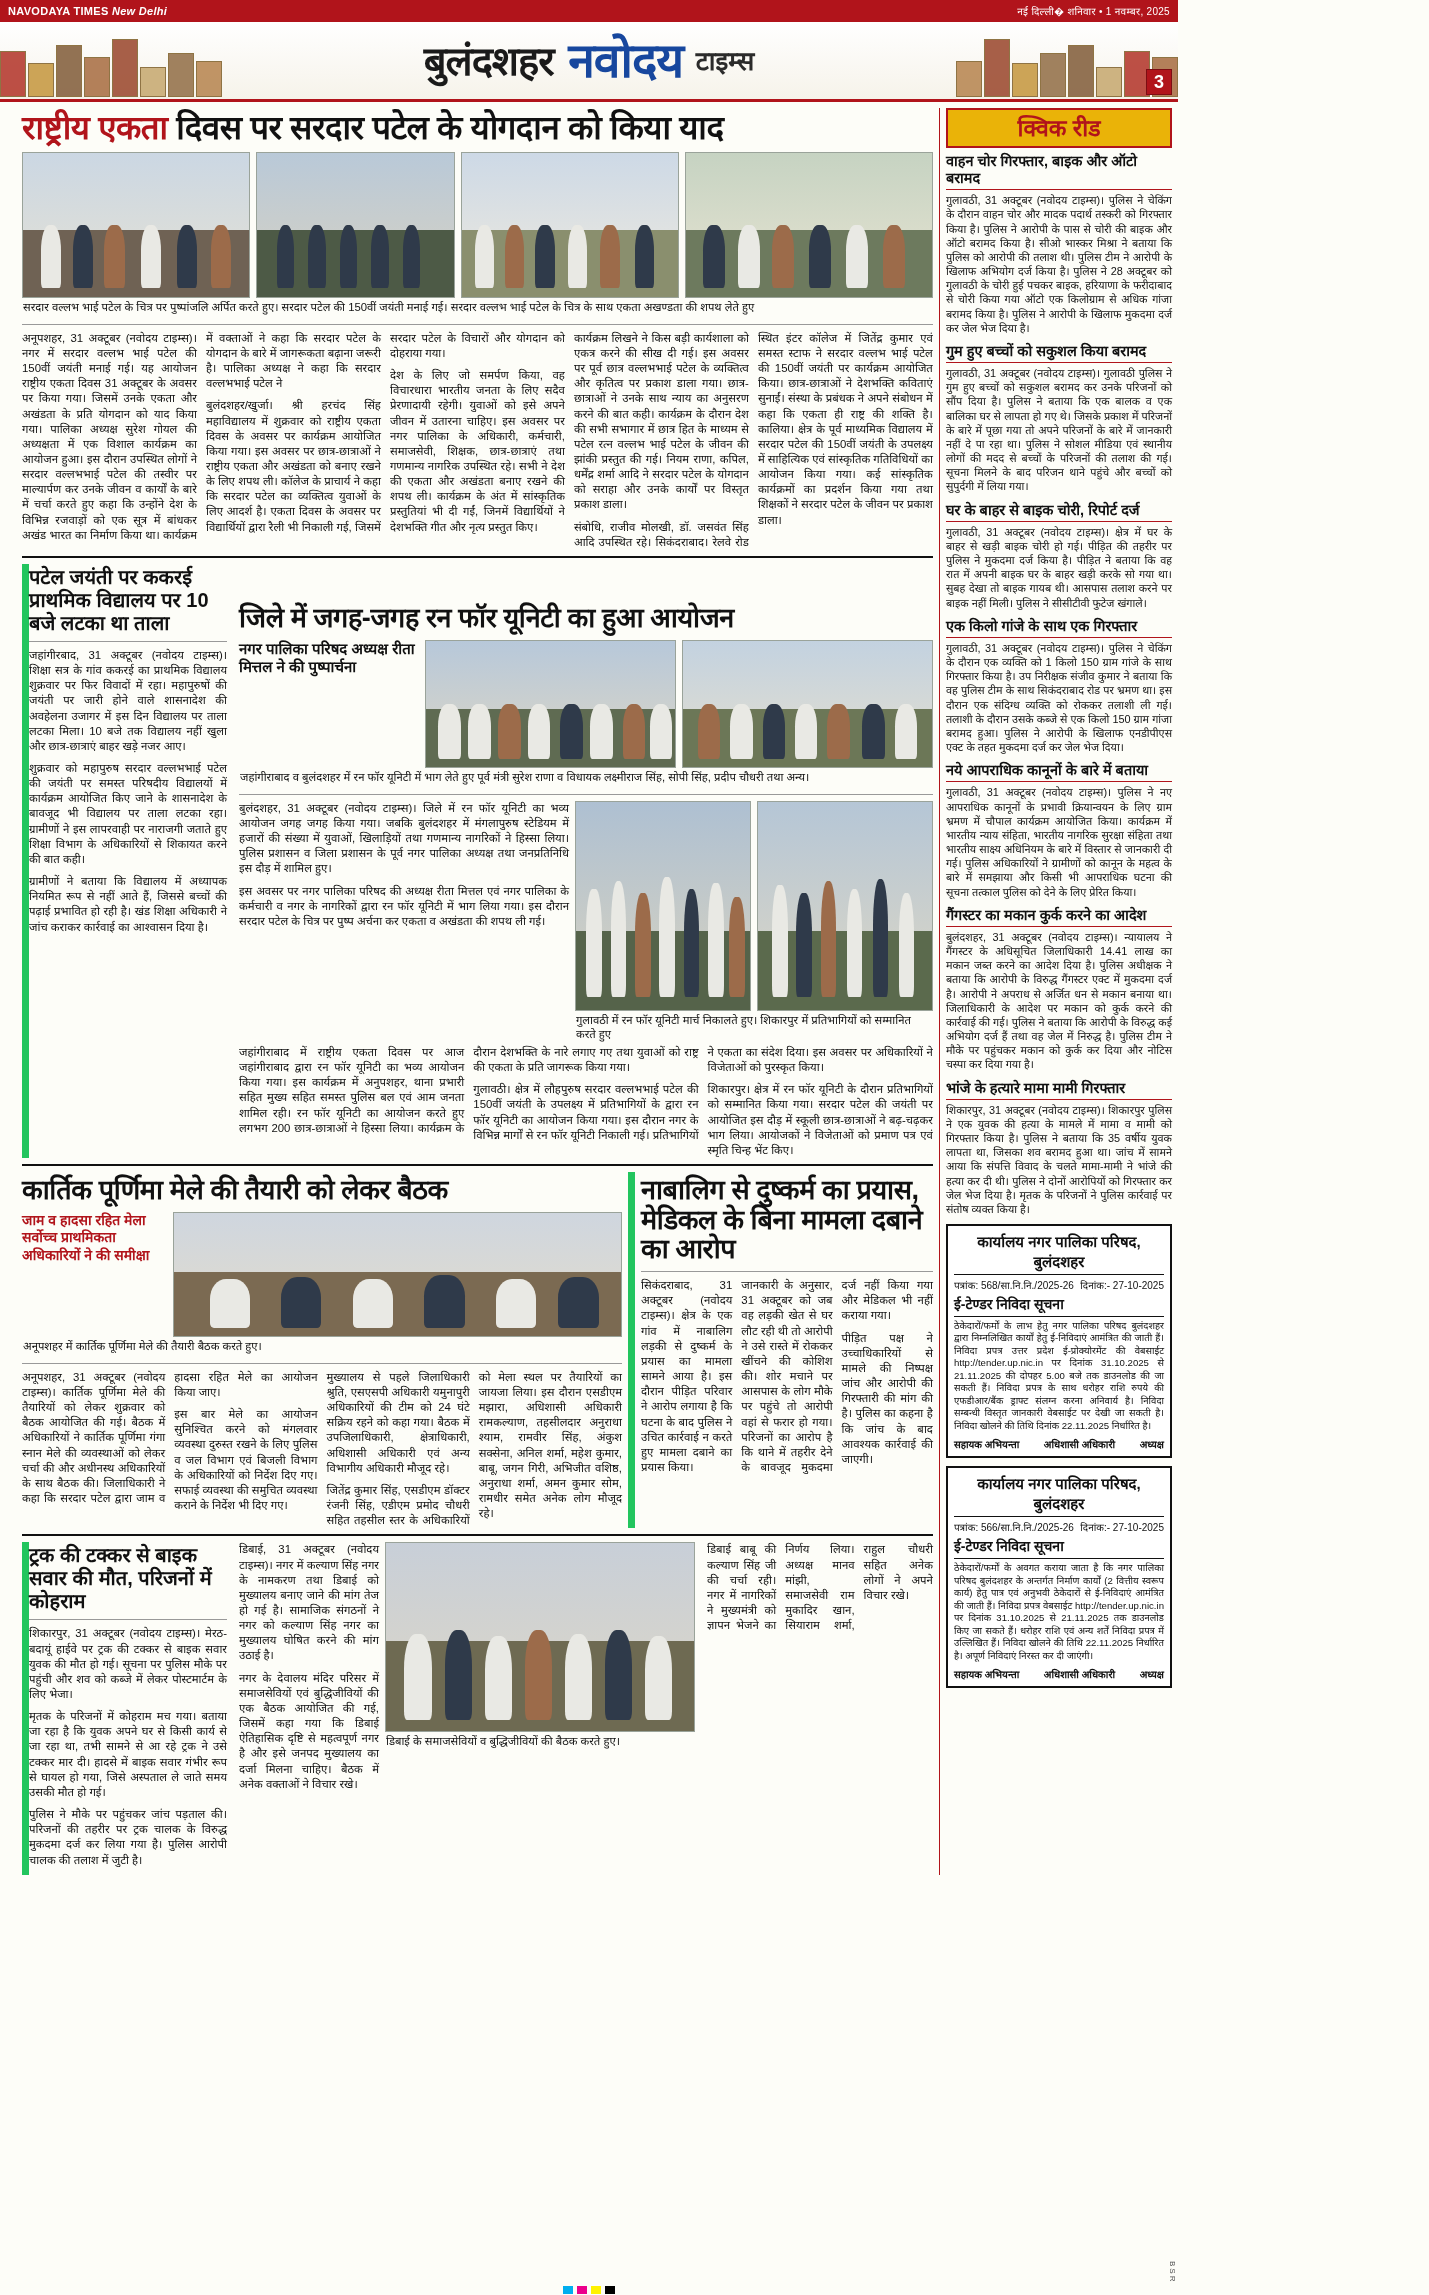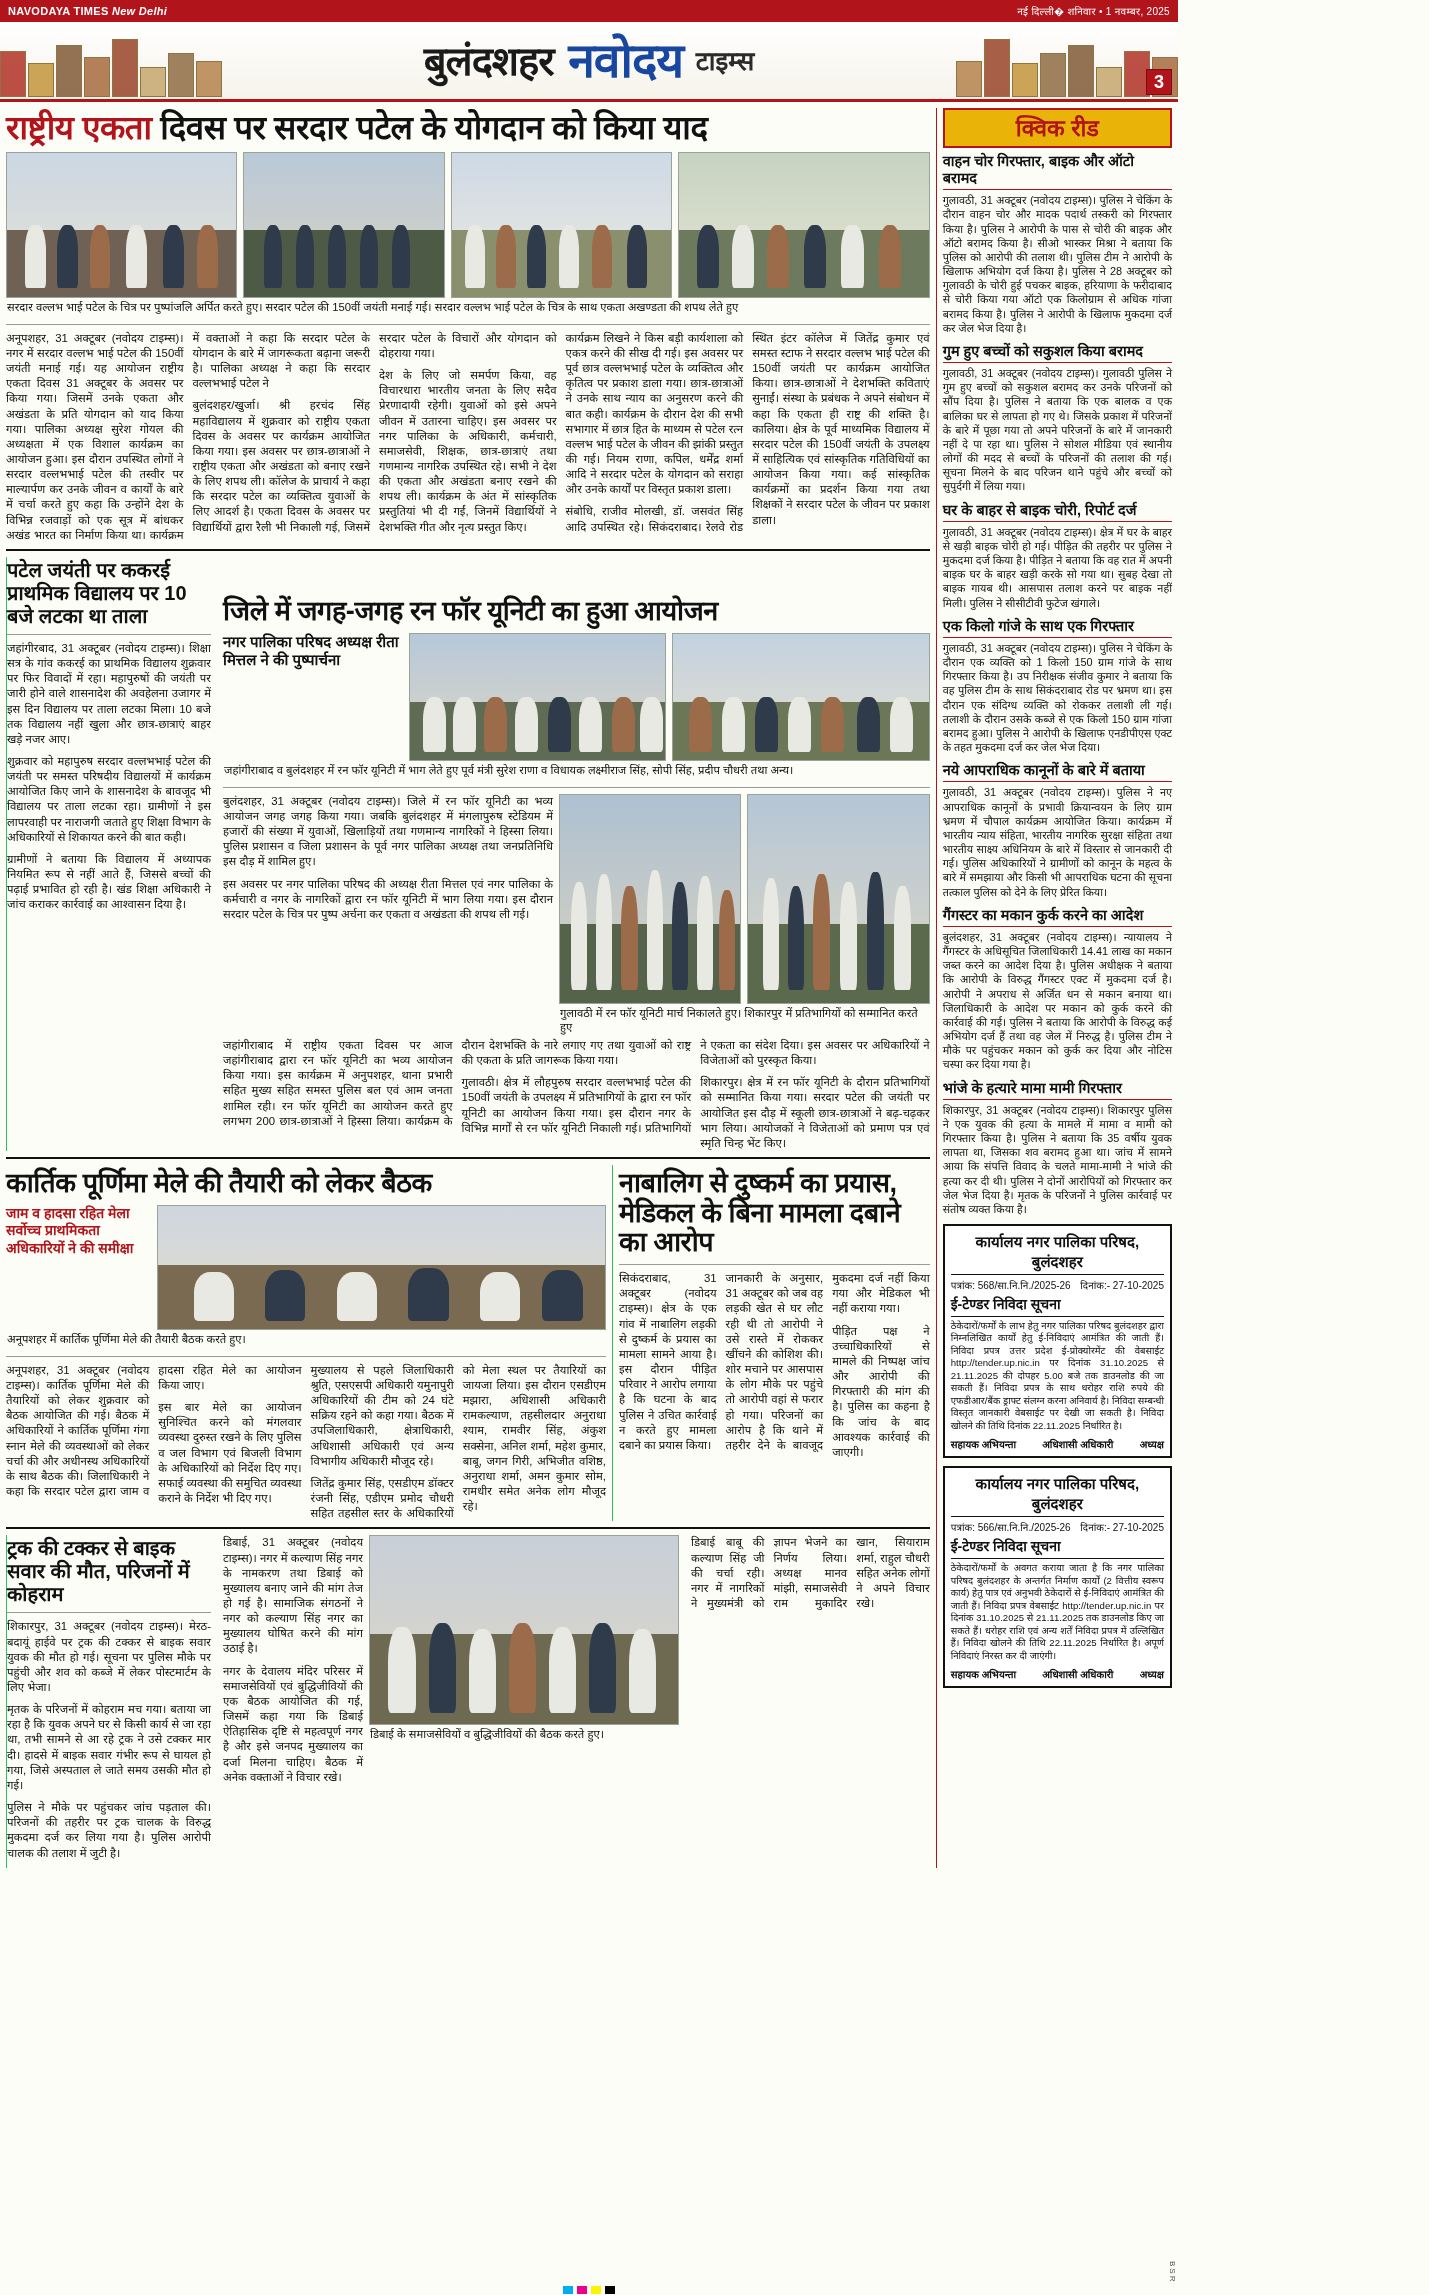--- a/index.html
+++ b/index.html
@@ -63,21 +63,21 @@
     vertical-align:middle; margin-left:8px;
   }
   .pageno{
     position:absolute; right:6px; bottom:4px; z-index:3;
     width:26px; height:26px; background:#b1141b; color:#fff;
     font-size:18px; font-weight:bold; display:flex; align-items:center; justify-content:center;
     border:1px solid #7d0d12;
   }
 
   
-  .body-wrap{ display:flex; padding:6px 6px 0 6px; gap:6px; }
+  .body-wrap{ display:flex; padding:6px 6px 0 22px; gap:6px; }
   .main-col{ width:1120px; }
   .side-col{ width:285px; border-left:1px solid #b1141b; padding-left:6px; }
 
   
   h1.lead{
     font-size:33px; line-height:1.08; margin:2px 0 6px 0; font-weight:bold;
     letter-spacing:-.5px;
   }
   h1.lead .red{ color:#b1141b; }
   h2.sec{
@@ -131,21 +131,21 @@
   }
   .tender .t-head{ text-align:center; font-size:15px; font-weight:bold; border-bottom:1px solid #111; padding-bottom:3px; }
   .tender .t-meta{ display:flex; justify-content:space-between; font-size:10px; padding:3px 0 2px; }
   .tender .t-sub{ text-align:left; font-size:14px; font-weight:bold; color:#111; border-bottom:1px solid #111; padding-bottom:3px; margin-bottom:3px; }
   .tender .t-body{ font-size:9.6px; line-height:1.3; text-align:justify; }
   .tender .t-sign{ display:flex; justify-content:space-between; font-size:10px; font-weight:bold; margin-top:5px; }
 
   
   .row{ display:flex; gap:6px; }
   .flexcol{ display:flex; flex-direction:column; }
-  .vline{ border-left:1px solid #22c55e; }
+  .vline{ border-left:7px solid #22c55e; }
 
   
   .cmyk{
     position:absolute; left:0; bottom:0; width:100%; height:10px;
     display:flex; align-items:center; justify-content:center; gap:4px;
   }
   .cmyk i{ width:10px; height:8px; display:block; }
   .side-tag{
     position:absolute; right:1px; bottom:12px; font-size:8px; color:#555;
     writing-mode:vertical-rl; letter-spacing:2px;

